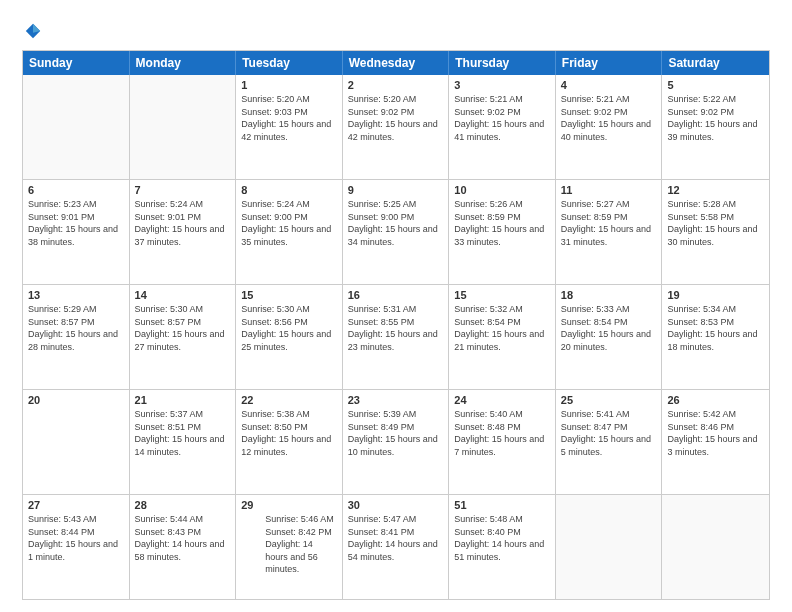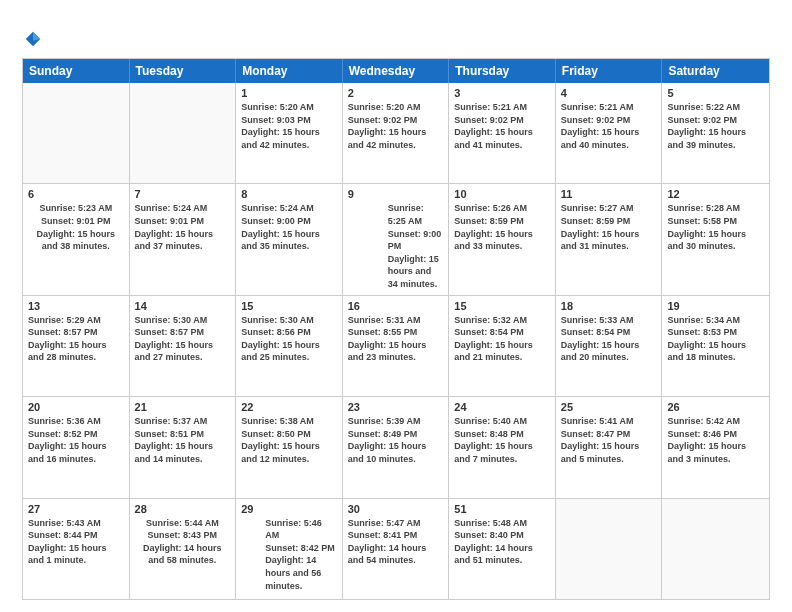--- a/index.html
+++ b/index.html
@@ -6,21 +6,21 @@
     body {
       font-family: Arial, sans-serif;
       background: #fff;
       width: 792px;
       height: 612px;
       overflow: hidden;
     }
     .page {
       width: 792px;
       height: 612px;
-      padding: 30px 22px 12px 22px;
+      padding: 22px 22px 12px 22px;
       display: flex;
       flex-direction: column;
       border-radius: 10px;
     }
     .header {
       display: flex;
       justify-content: space-between;
       align-items: flex-start;
       margin-bottom: 10px;
     }
@@ -109,21 +109,20 @@
     .day-num {
       font-size: 11px;
       font-weight: bold;
       color: #333;
       margin-bottom: 2px;
     }
     .cell-info {
       font-size: 9px;
       color: #444;
       line-height: 1.4;
-      font-weight: bold;
     }
   </style>
 </head>
 <body>
 
 <div class="page">
   <div class="header">
     <div class="logo">
       <div class="logo-text">
         <span class="logo-general"></span>
@@ -136,22 +135,22 @@
     </div>
     <div class="title-block">
       <div class="month-title"></div>
       <div class="location-title"></div>
     </div>
   </div>
 
   <div class="calendar">
     <div class="cal-header">
     <div class="cal-header-cell">Sunday</div>
+        <div class="cal-header-cell">Monday</div>
         <div class="cal-header-cell">Tuesday</div>
-        <div class="cal-header-cell">Monday</div>
         <div class="cal-header-cell">Wednesday</div>
         <div class="cal-header-cell">Thursday</div>
         <div class="cal-header-cell">Friday</div>
         <div class="cal-header-cell">Saturday</div>
       </div>
     <div class="cal-body">
     <div class="cal-row">
           <div class="cal-cell empty"></div>
           <div class="cal-cell empty"></div>
           <div class="cal-cell">
@@ -181,39 +180,39 @@
           <div class="cal-cell">
             <div class="day-num">5</div>
             <div class="cell-info" style="white-space: pre-line;">Sunrise: 5:22 AM
 Sunset: 9:02 PM
 Daylight: 15 hours and 39 minutes.</div>
           </div>
         </div>
         <div class="cal-row">
           <div class="cal-cell">
             <div class="day-num">6</div>
-            <div class="cell-info" style="white-space: pre-line; text-align: center;">Sunrise: 5:23 AM
+            <div class="cell-info" style="white-space: pre-line;">Sunrise: 5:23 AM
 Sunset: 9:01 PM
 Daylight: 15 hours and 38 minutes.</div>
           </div>
           <div class="cal-cell">
             <div class="day-num">7</div>
             <div class="cell-info" style="white-space: pre-line;">Sunrise: 5:24 AM
 Sunset: 9:01 PM
 Daylight: 15 hours and 37 minutes.</div>
           </div>
           <div class="cal-cell">
             <div class="day-num">8</div>
             <div class="cell-info" style="white-space: pre-line;">Sunrise: 5:24 AM
 Sunset: 9:00 PM
 Daylight: 15 hours and 35 minutes.</div>
           </div>
           <div class="cal-cell">
             <div class="day-num">9</div>
-            <div class="cell-info" style="white-space: pre-line; margin-left: 40px;">Sunrise: 5:25 AM
+            <div class="cell-info" style="white-space: pre-line;">Sunrise: 5:25 AM
 Sunset: 9:00 PM
 Daylight: 15 hours and 34 minutes.</div>
           </div>
           <div class="cal-cell">
             <div class="day-num">10</div>
             <div class="cell-info" style="white-space: pre-line;">Sunrise: 5:26 AM
 Sunset: 8:59 PM
 Daylight: 15 hours and 33 minutes.</div>
           </div>
           <div class="cal-cell">
@@ -269,23 +268,20 @@
           <div class="cal-cell">
             <div class="day-num">19</div>
             <div class="cell-info" style="white-space: pre-line;">Sunrise: 5:34 AM
 Sunset: 8:53 PM
 Daylight: 15 hours and 18 minutes.</div>
           </div>
         </div>
         <div class="cal-row">
           <div class="cal-cell">
             <div class="day-num">20</div>
-            <div class="cell-info" style="white-space: pre-line;">Sunrise: 5:36 AM
-Sunset: 8:52 PM
-Daylight: 15 hours and 16 minutes.</div>
           </div>
           <div class="cal-cell">
             <div class="day-num">21</div>
             <div class="cell-info" style="white-space: pre-line;">Sunrise: 5:37 AM
 Sunset: 8:51 PM
 Daylight: 15 hours and 14 minutes.</div>
           </div>
           <div class="cal-cell">
             <div class="day-num">22</div>
             <div class="cell-info" style="white-space: pre-line;">Sunrise: 5:38 AM
@@ -319,21 +315,21 @@
         </div>
         <div class="cal-row">
           <div class="cal-cell">
             <div class="day-num">27</div>
             <div class="cell-info" style="white-space: pre-line;">Sunrise: 5:43 AM
 Sunset: 8:44 PM
 Daylight: 15 hours and 1 minute.</div>
           </div>
           <div class="cal-cell">
             <div class="day-num">28</div>
-            <div class="cell-info" style="white-space: pre-line; text-align: center;">Sunrise: 5:44 AM
+            <div class="cell-info" style="white-space: pre-line;">Sunrise: 5:44 AM
 Sunset: 8:43 PM
 Daylight: 14 hours and 58 minutes.</div>
           </div>
           <div class="cal-cell">
             <div class="day-num">29</div>
             <div class="cell-info" style="white-space: pre-line; margin-left: 24px;">Sunrise: 5:46 AM
 Sunset: 8:42 PM
 Daylight: 14 hours and 56 minutes.</div>
           </div>
           <div class="cal-cell">

